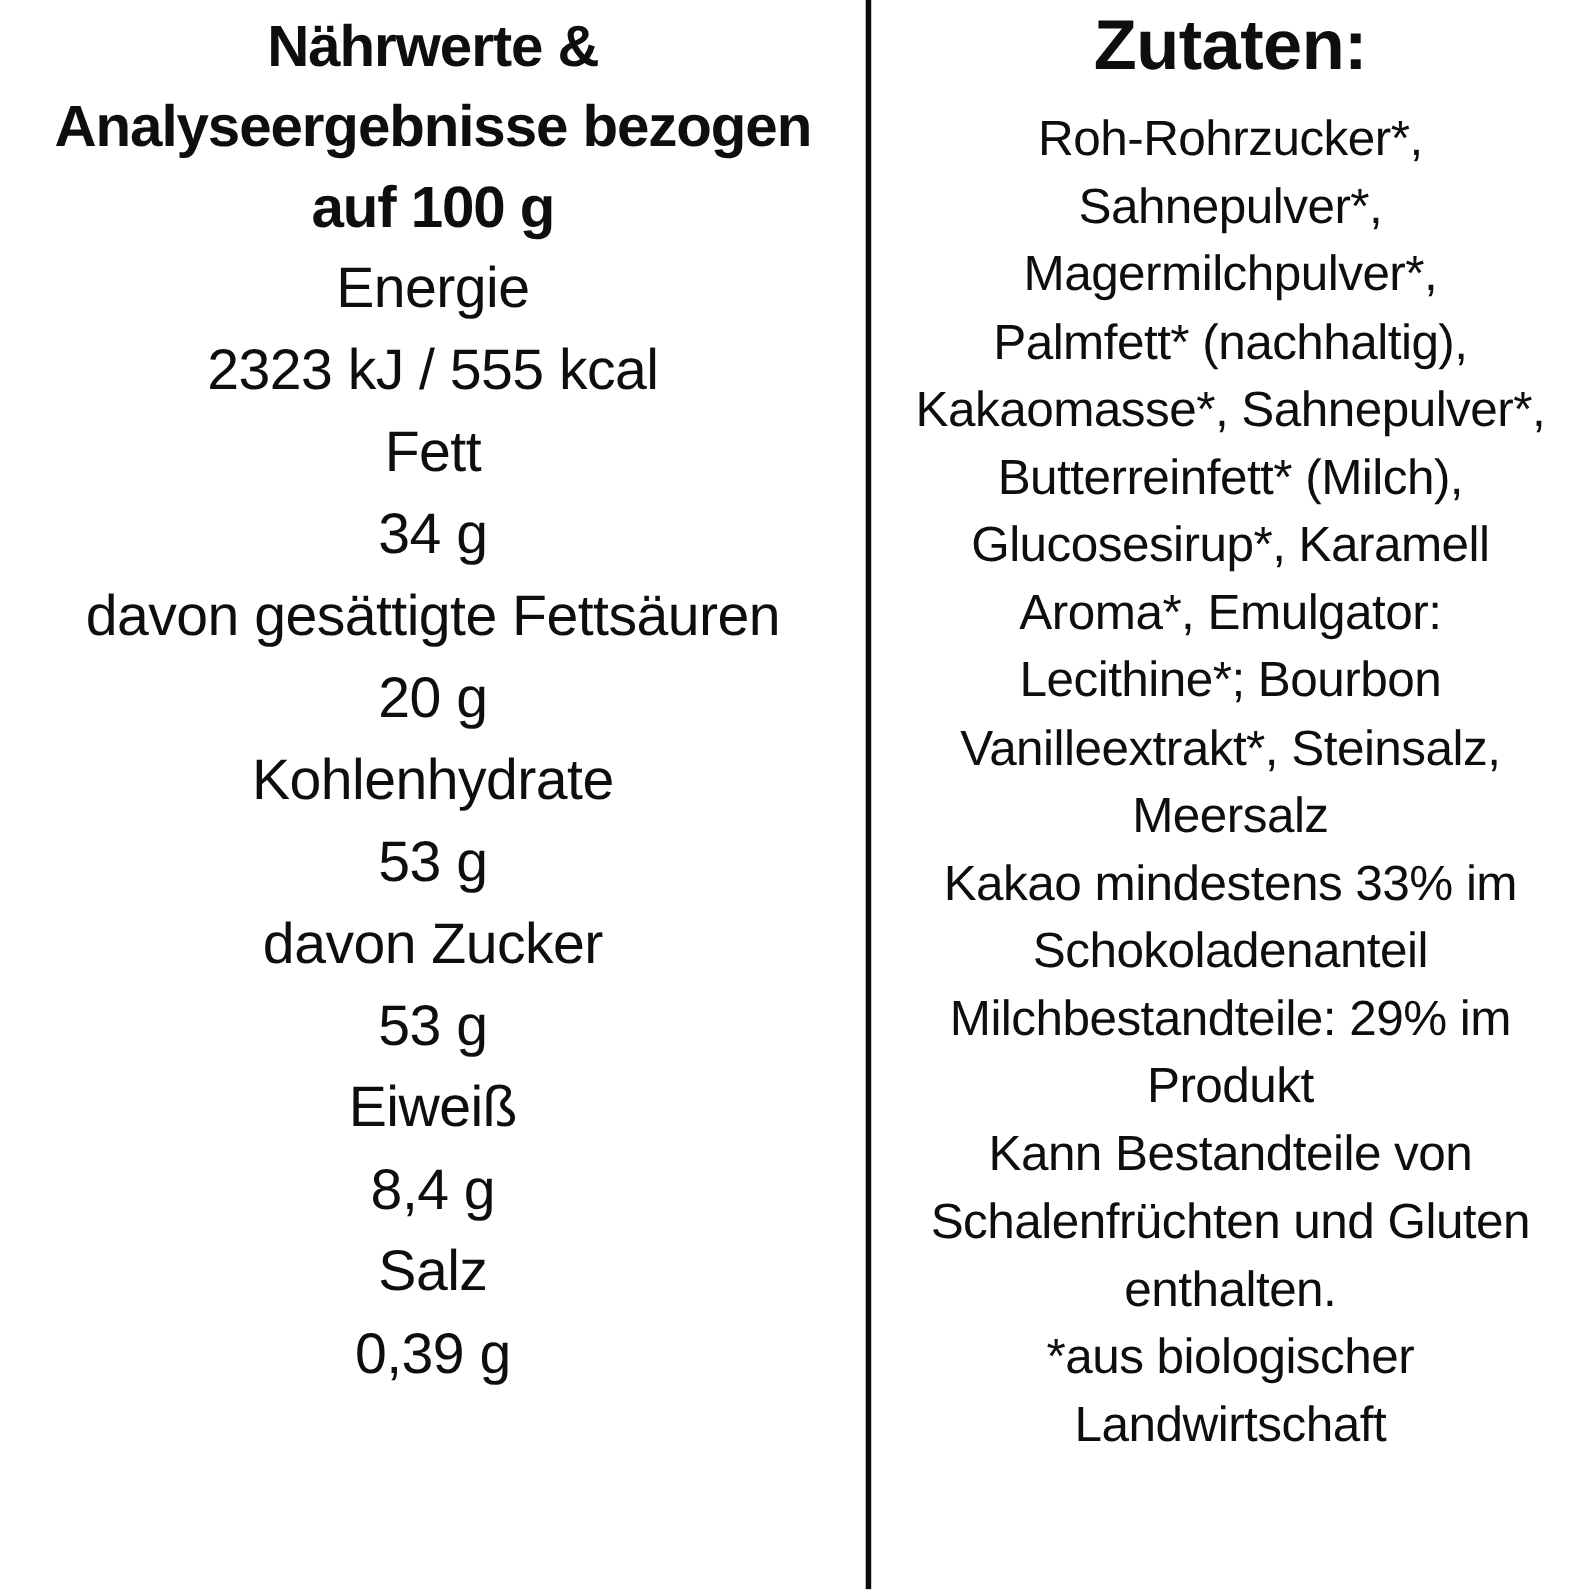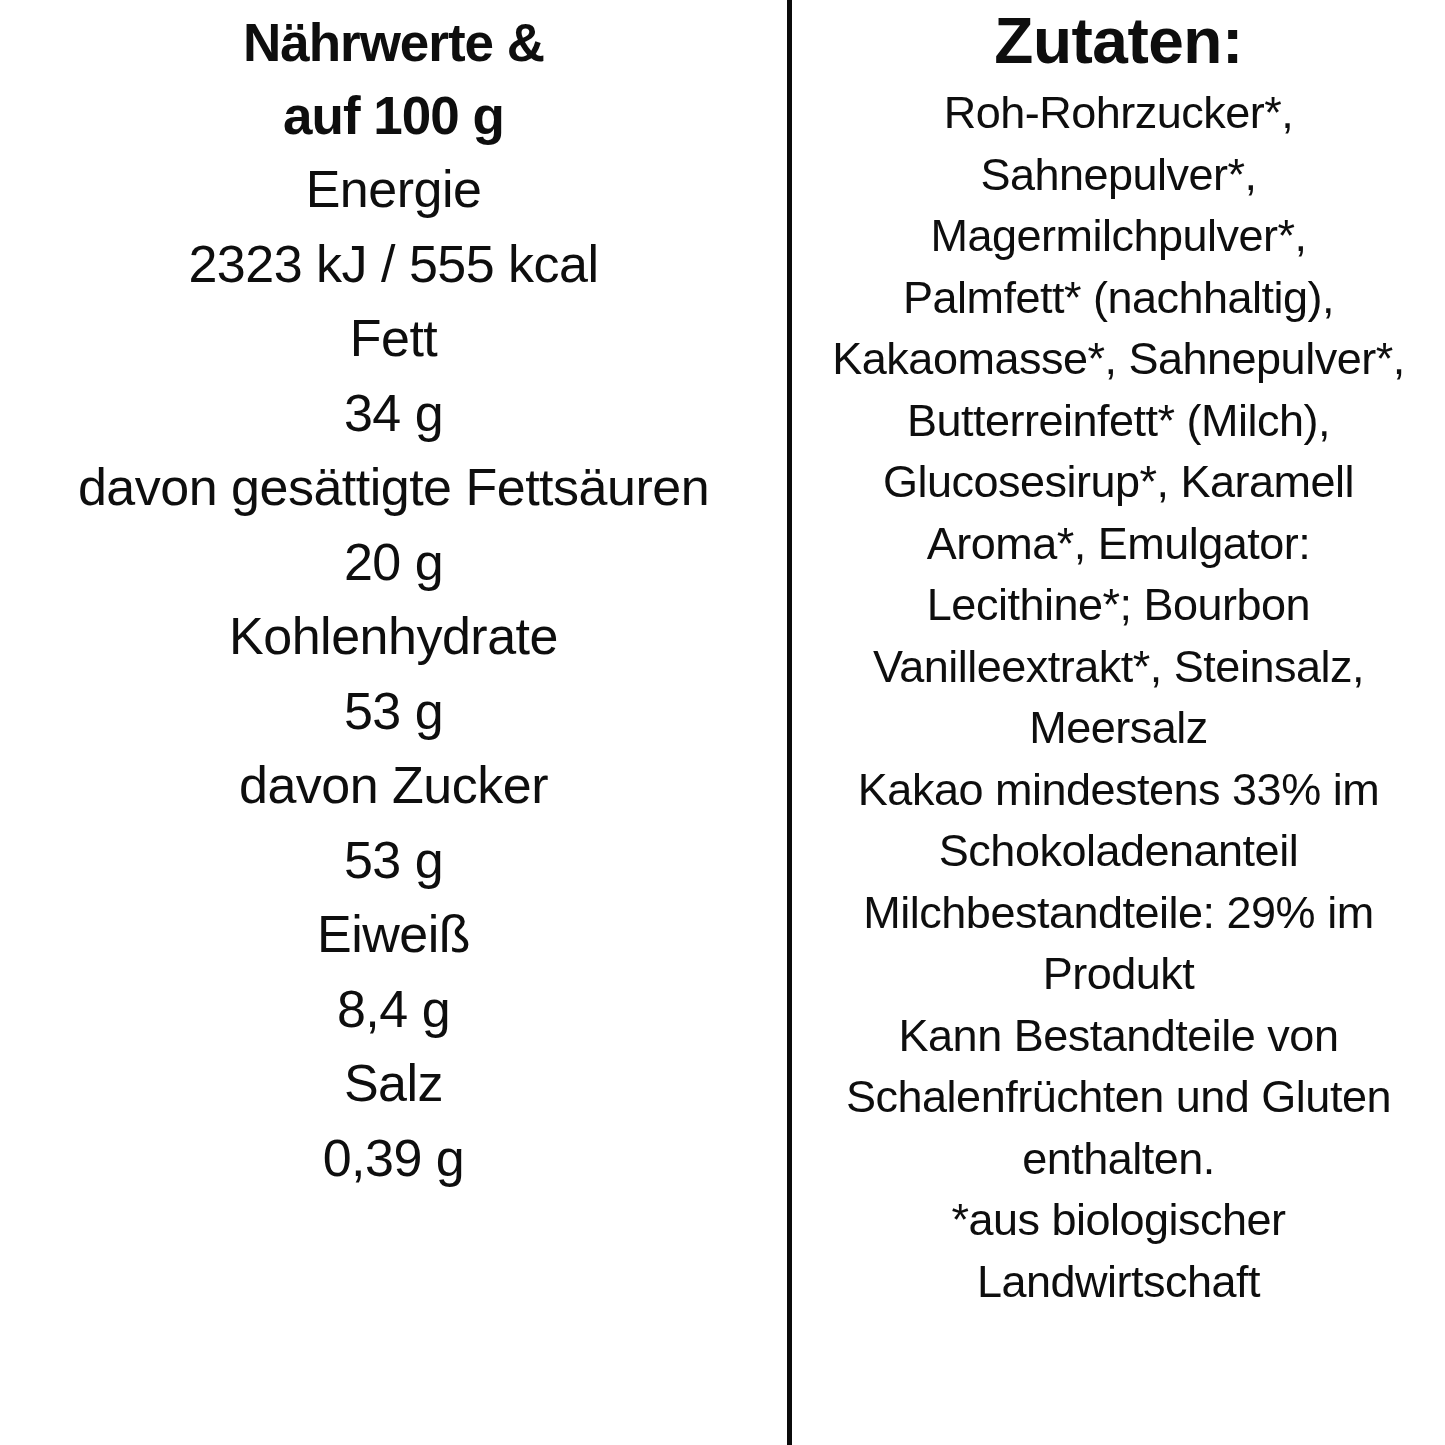--- a/index.html
+++ b/index.html
@@ -53,37 +53,38 @@
     white-space: nowrap;
   }
   .ztitle {
     font-weight: bold;
     font-size: 64px;
     line-height: 70px;
     letter-spacing: -0.5px;
     white-space: nowrap;
   }
   .ing-lines {
-    margin-top: 6px;
+    margin-top: 19px;
   }
   .iline {
     font-size: 45px;
     line-height: 61.5px;
     letter-spacing: -0.5px;
     white-space: nowrap;
   }
 </style>
 </head>
 <body>
 
 <div class="canvas">
 
   <div class="col left">
     <div class="ntitle">
       <div>Nährwerte &amp;</div>
+      <div>Analyseergebnisse bezogen</div>
       <div>auf 100 g</div>
     </div>
     <div class="nutri-lines">
       <div class="nline">Energie</div>
       <div class="nline">2323 kJ / 555 kcal</div>
       <div class="nline">Fett</div>
       <div class="nline">34 g</div>
       <div class="nline">davon gesättigte Fettsäuren</div>
       <div class="nline">20 g</div>
       <div class="nline">Kohlenhydrate</div>

